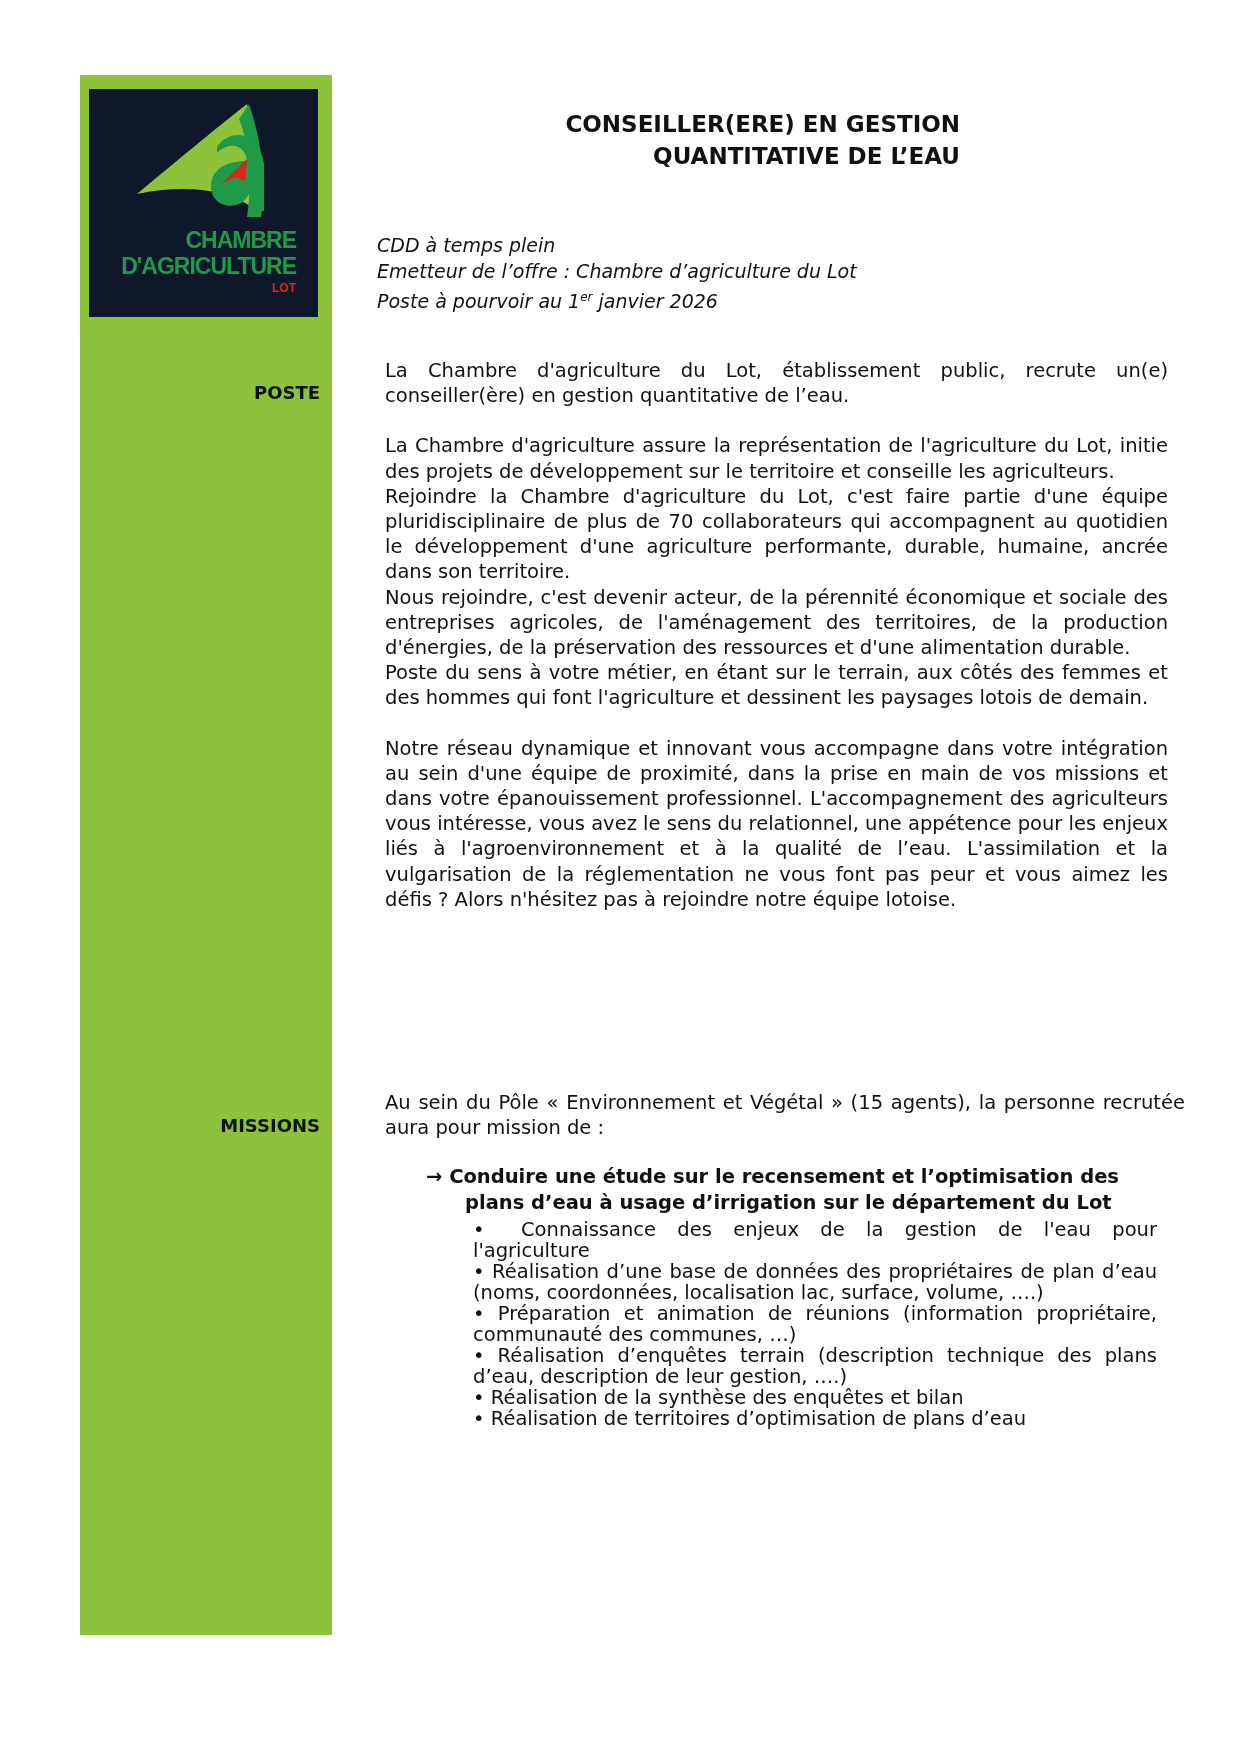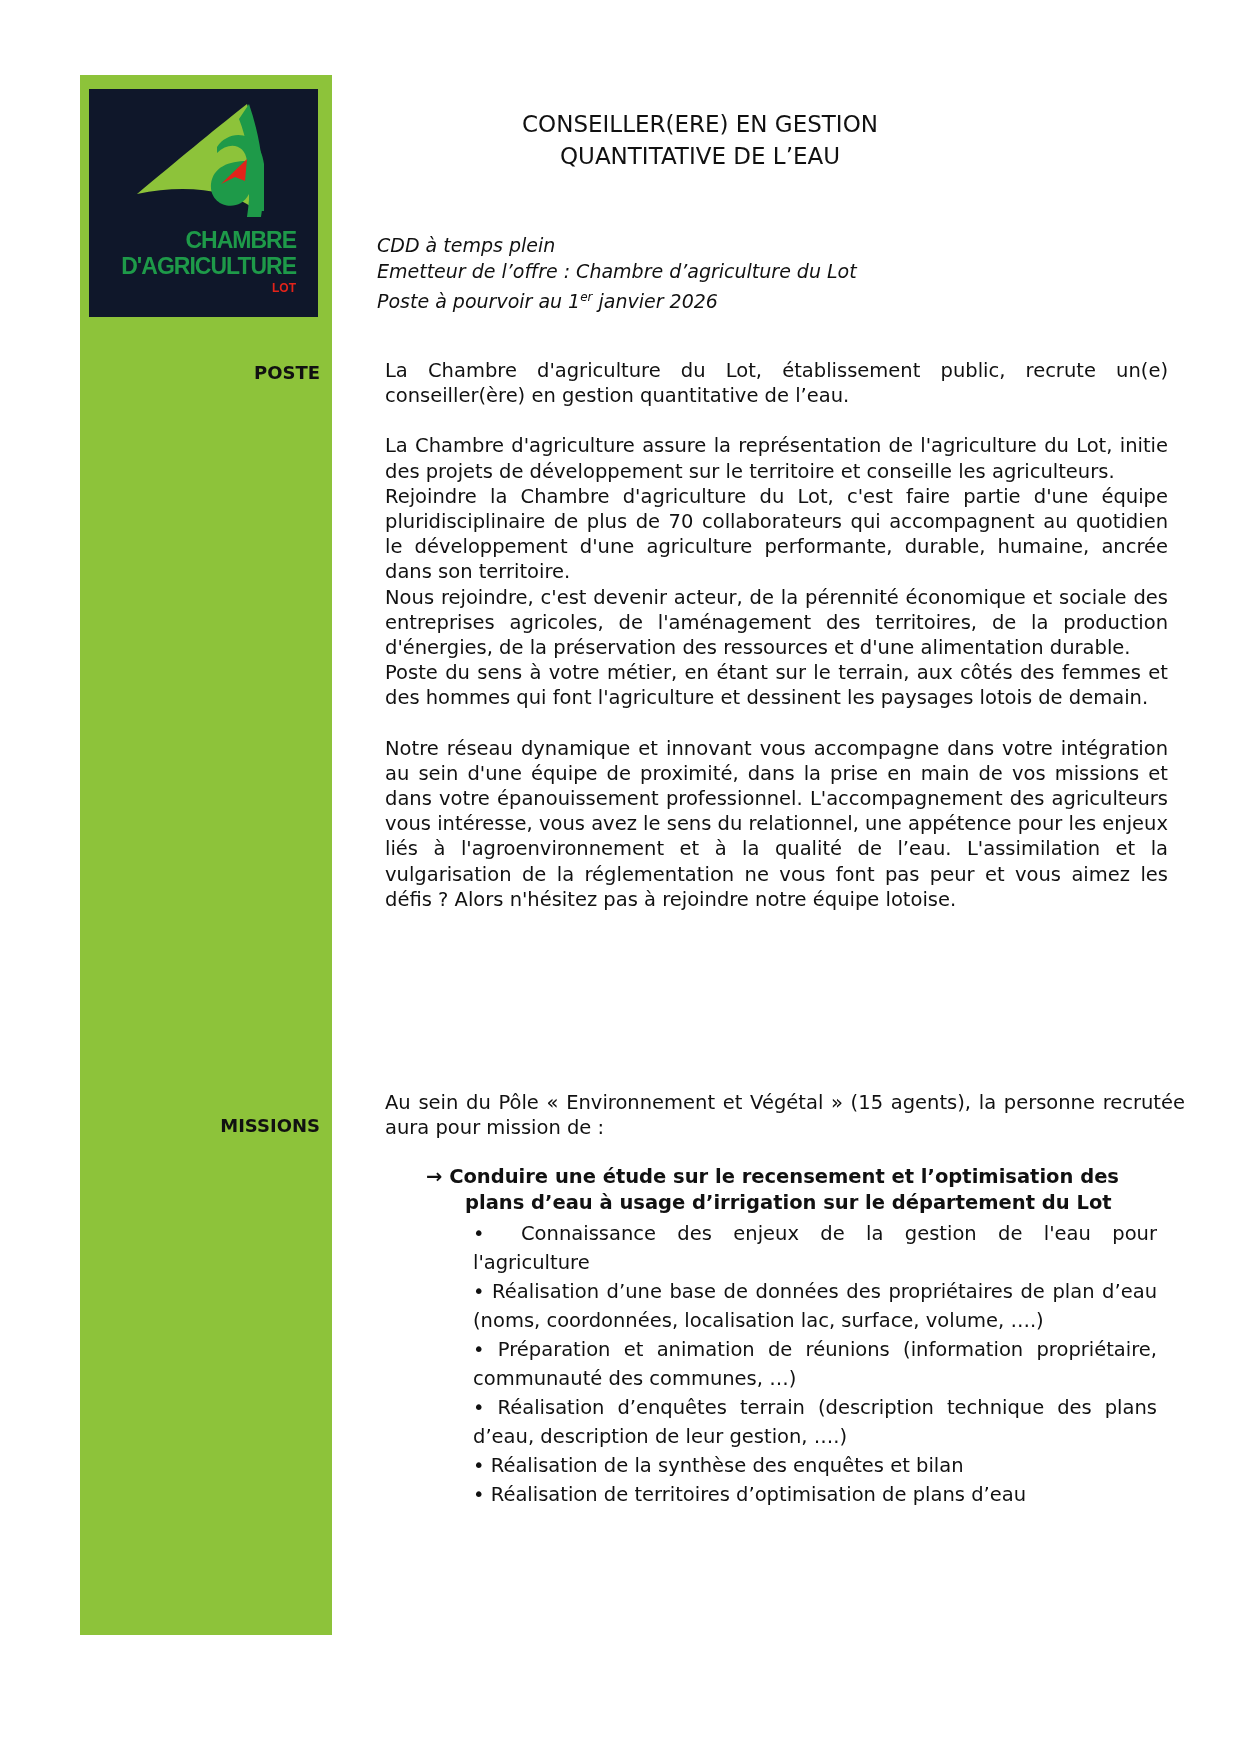--- a/index.html
+++ b/index.html
@@ -6,36 +6,36 @@
   body { width: 1241px; height: 1755px; position: relative; overflow: hidden;
          font-family: "DejaVu Sans", sans-serif; color: #111; }
   .sidebar { position: absolute; left: 80px; top: 75px; width: 252px; height: 1560px; background: #8dc33a; }
   .logo-box { position: absolute; left: 89px; top: 89px; width: 229px; height: 228px; background: #0f172a; }
   .logo-box svg { position: absolute; left: 0; top: 0; }
   .logo-text { position: absolute; right: 22px; text-align: right; font-family: "Liberation Sans", sans-serif;
                font-weight: bold; color: #1e9a49; letter-spacing: -1px; }
   .logo-t1 { top: 138px; font-size: 23px; }
   .logo-t2 { top: 164px; font-size: 23px; }
   .logo-t3 { top: 192px; font-size: 12px; color: #e2231a; letter-spacing: 0; }
-  .title { position: absolute; left: 440px; top: 108px; width: 520px; text-align: center;
-           font-weight: normal; font-size: 23px; line-height: 32px; }
+  .title { position: absolute; left: 440px; top: 108px; width: 520px; text-align: right;
+           font-weight: bold; font-size: 23px; line-height: 32px; }
   .meta { position: absolute; left: 377px; top: 232px; font-style: italic; font-size: 19px; line-height: 26px; }
   .meta sup { font-size: 12px; }
   .label { position: absolute; right: 921px; font-weight: bold; font-size: 18px; text-align: right; }
-  .label-poste { top: 362px; text-align: right; }
+  .label-poste { top: 382px; text-align: right; }
   .label-missions { top: 1115px; }
   .body { position: absolute; left: 357px; width: 782px; font-size: 19.5px; line-height: 25.2px; text-align: justify; margin-left: 28px; }
   .body p { margin: 0; }
   .gap { height: 25px; }
   .poste { top: 358px; width: 783px; }
   .missions-intro { top: 1090px; width: 800px; }
   .task { position: absolute; left: 393px; top: 1164px; width: 750px; font-weight: bold; font-size: 19.5px;
           line-height: 25.5px; margin-left: 33px; }
   .task .t2 { display: block; padding-left: 39px; }
-  .bullets { position: absolute; left: 473px; top: 1219px; width: 684px; font-size: 19.5px; line-height: 29px; text-align: justify; }
+  .bullets { position: absolute; left: 473px; top: 1219px; width: 684px; font-size: 19.5px; line-height: 21px; text-align: justify; }
   .bullets p { margin: 0; }
   .bullets .tab { display: inline-block; width: 48px; }
 </style>
 </head>
 <body>
 
 <div class="sidebar"></div>
 
 <div class="logo-box">
   <svg width="229" height="228" viewBox="0 0 229 228">

